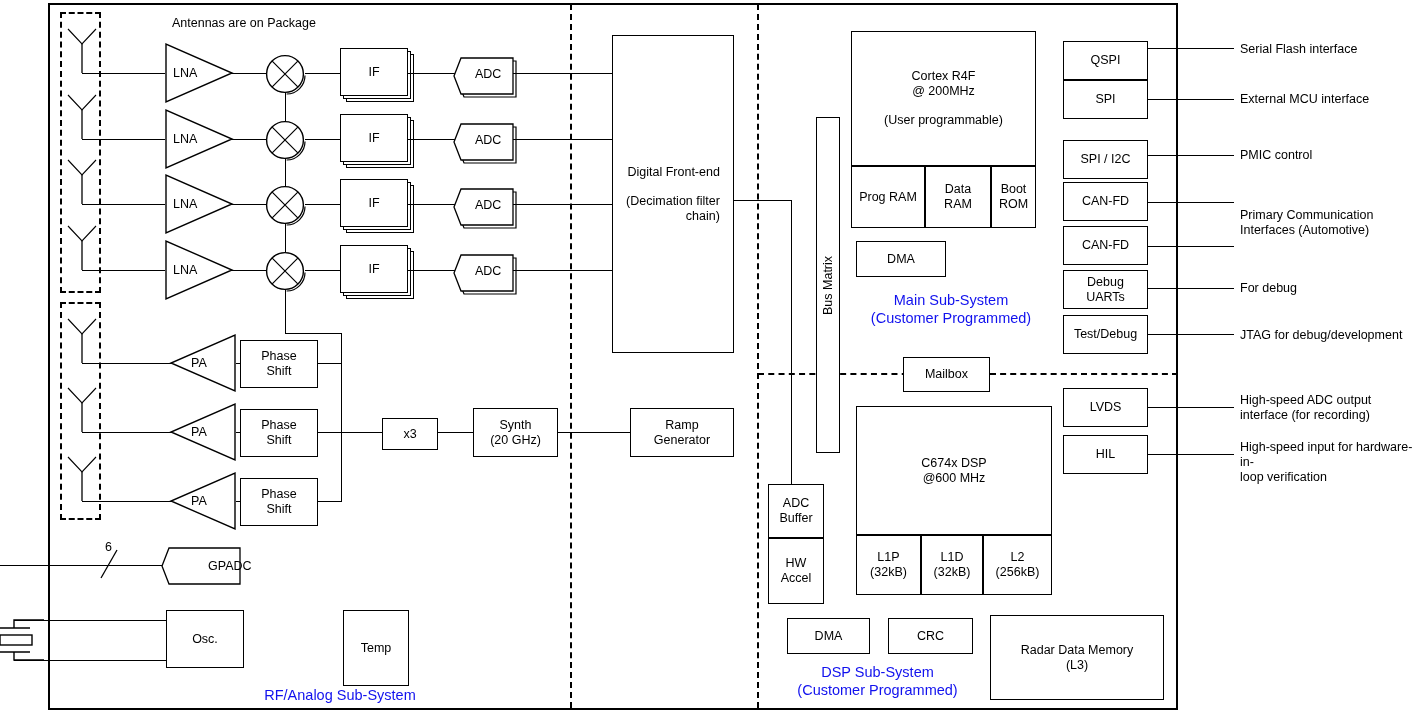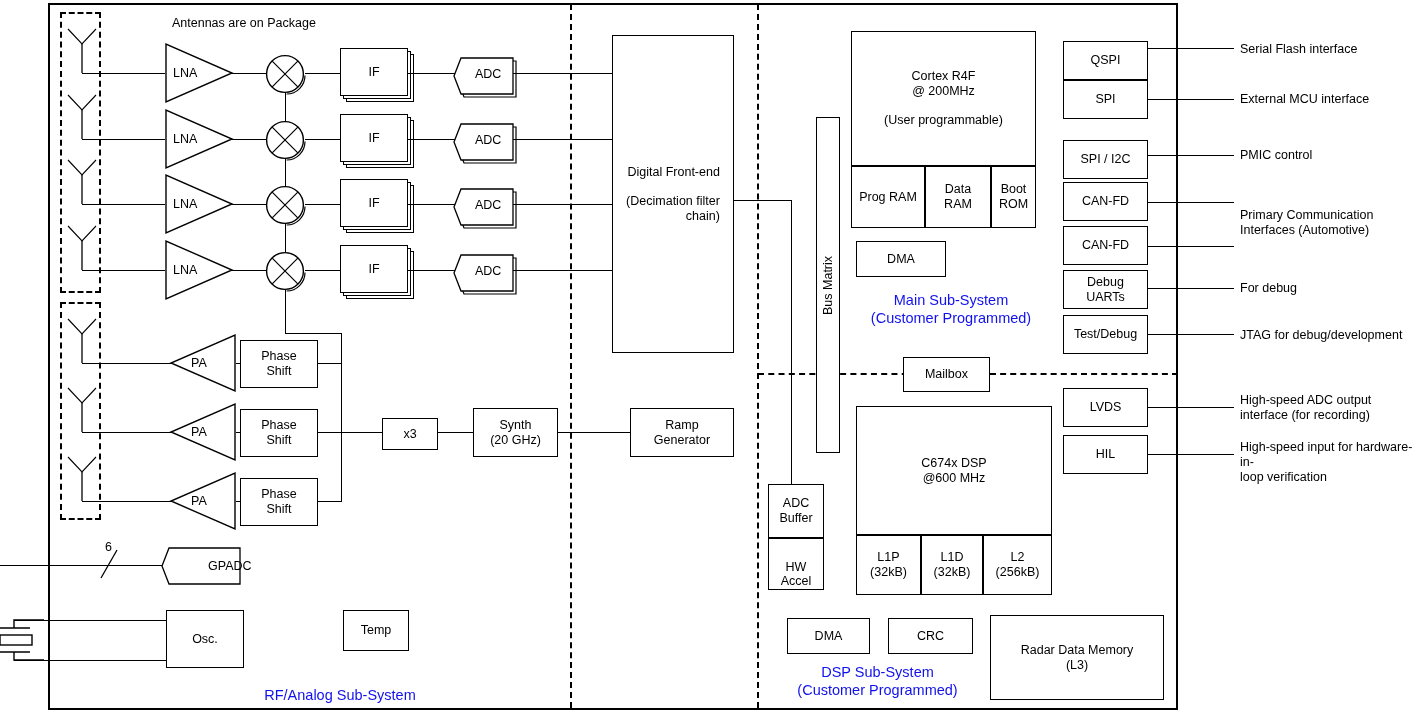--- a/index.html
+++ b/index.html
@@ -329,21 +329,21 @@
       <path d="M14 20 L14 12 L44 12" stroke="#000" stroke-width="1.4" fill="none"></path>
       <path d="M14 44 L14 52 L44 52" stroke="#000" stroke-width="1.4" fill="none"></path>
     </svg>
   </div>
   <div class="h" style="left:14px;top:620px;width:153px;"></div>
   <div class="h" style="left:14px;top:660px;width:153px;"></div>
   <div class="box" style="left:166px;top:610px;width:78px;height:58px;">
     <span>Osc.</span>
   </div>
 
-  <div class="box" style="left:343px;top:610px;width:66px;height:41px;">
+  <div class="box" style="left:343px;top:610px;width:66px;height:76px;">
     <span>Temp</span>
   </div>
 
   <div class="sublabel" style="left:220px;top:686px;width:240px;">RF/Analog Sub-System</div>
 
   <div class="box" style="left:816px;top:117px;width:24px;height:336px;">
   </div>
   <div class="vtext" style="left:816px;top:117px;width:24px;height:336px;">Bus Matrix</div>
 
   <div class="box" style="left:851px;top:31px;width:185px;height:135px;align-items:center;">
@@ -390,21 +390,21 @@
   </div>
   <div class="box" style="left:983px;top:535px;width:69px;height:60px;">
     <span style="white-space:pre-line;">L2
 (256kB)</span>
   </div>
 
   <div class="box" style="left:768px;top:484px;width:56px;height:54px;">
     <span style="white-space:pre-line;">ADC
 Buffer</span>
   </div>
-  <div class="box" style="left:768px;top:538px;width:56px;height:52px;align-items:flex-end;">
+  <div class="box" style="left:768px;top:538px;width:56px;height:66px;">
     <span style="white-space:pre-line;">HW
 Accel</span>
   </div>
 
   <div class="box" style="left:787px;top:618px;width:83px;height:36px;">
     <span>DMA</span>
   </div>
   <div class="box" style="left:888px;top:618px;width:85px;height:36px;">
     <span>CRC</span>
   </div>

